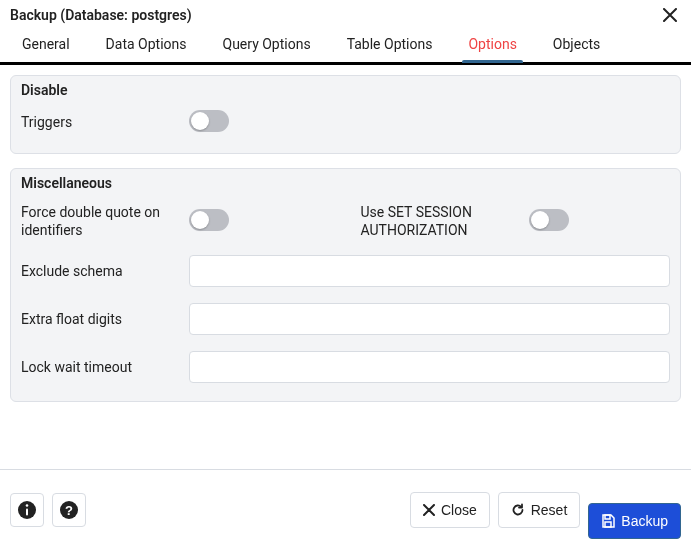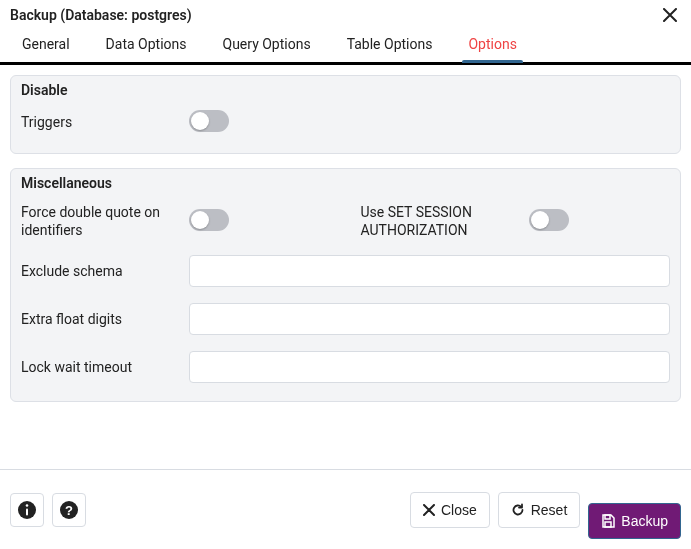--- a/index.html
+++ b/index.html
@@ -156,21 +156,21 @@
     background: #fff;
     padding: 0 12px;
     display: inline-flex;
     align-items: center;
     gap: 6px;
     cursor: pointer;
     font-size: 14px;
     color: #222;
   }
   .btn.primary {
-    background: #701a75;
+    background: #1d4ed8;
     border-color: #326690;
     color: #fff;
     margin-top: 23px;
   }
   svg { display: block; }
 </style>
 </head>
 <body>
 
 <div class="dialog">
@@ -183,20 +183,21 @@
         </svg>
     </span>
   </div>
 
   <div class="tabs">
     <div class="tab"><span>General</span></div>
     <div class="tab"><span>Data Options</span></div>
     <div class="tab"><span>Query Options</span></div>
     <div class="tab"><span>Table Options</span></div>
     <div class="tab active"><span>Options</span></div>
+    <div class="tab"><span>Objects</span></div>
   </div>
 
   <div class="body">
 
     <div class="group">
       <div class="group-title">Disable</div>
       <div class="two-col">
         <div class="row">
           <div class="lbl">Triggers</div>
           <div class="ctrl">

